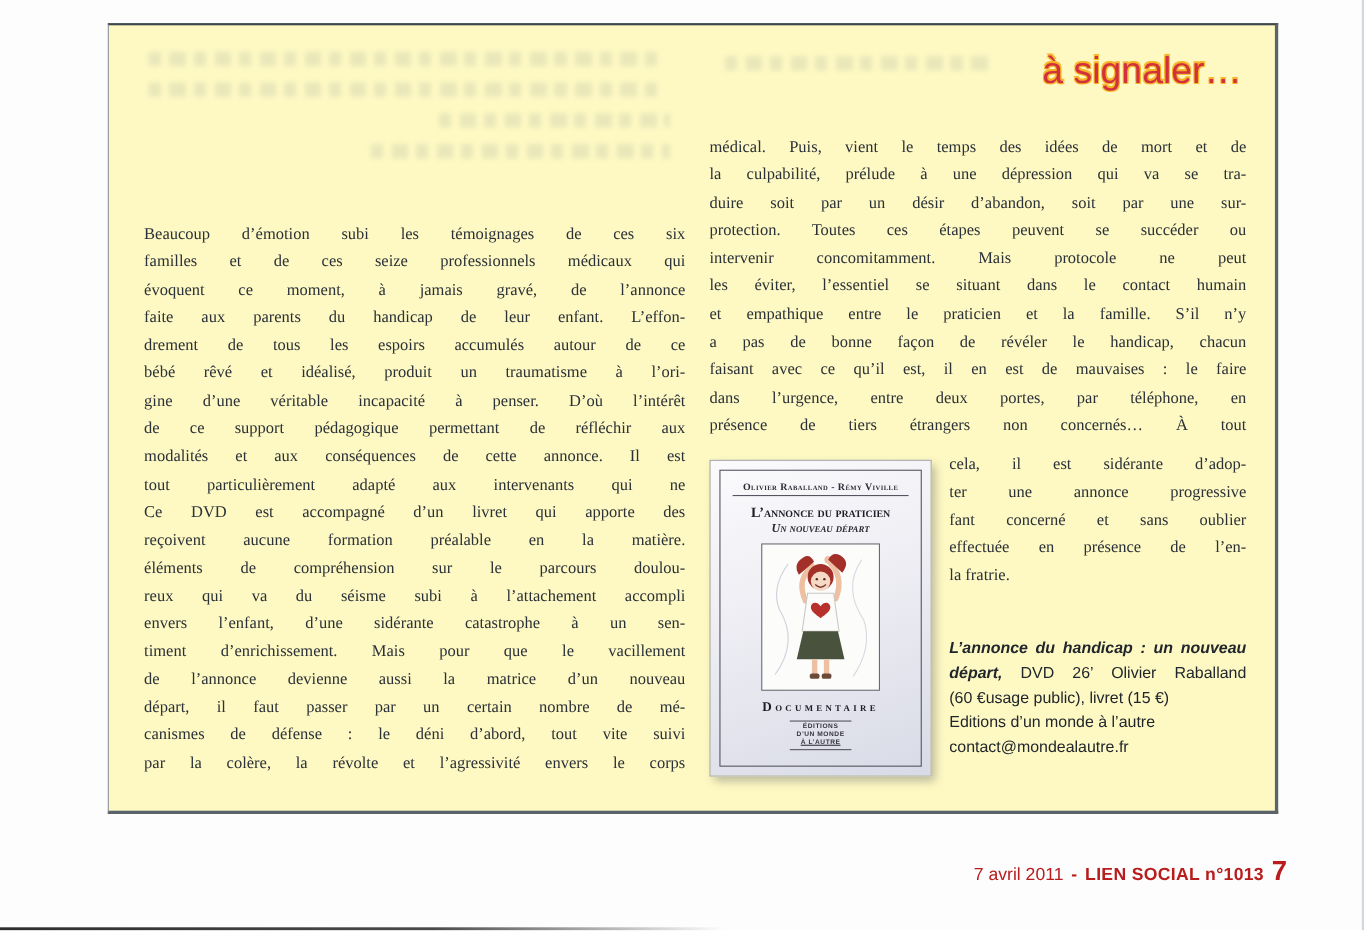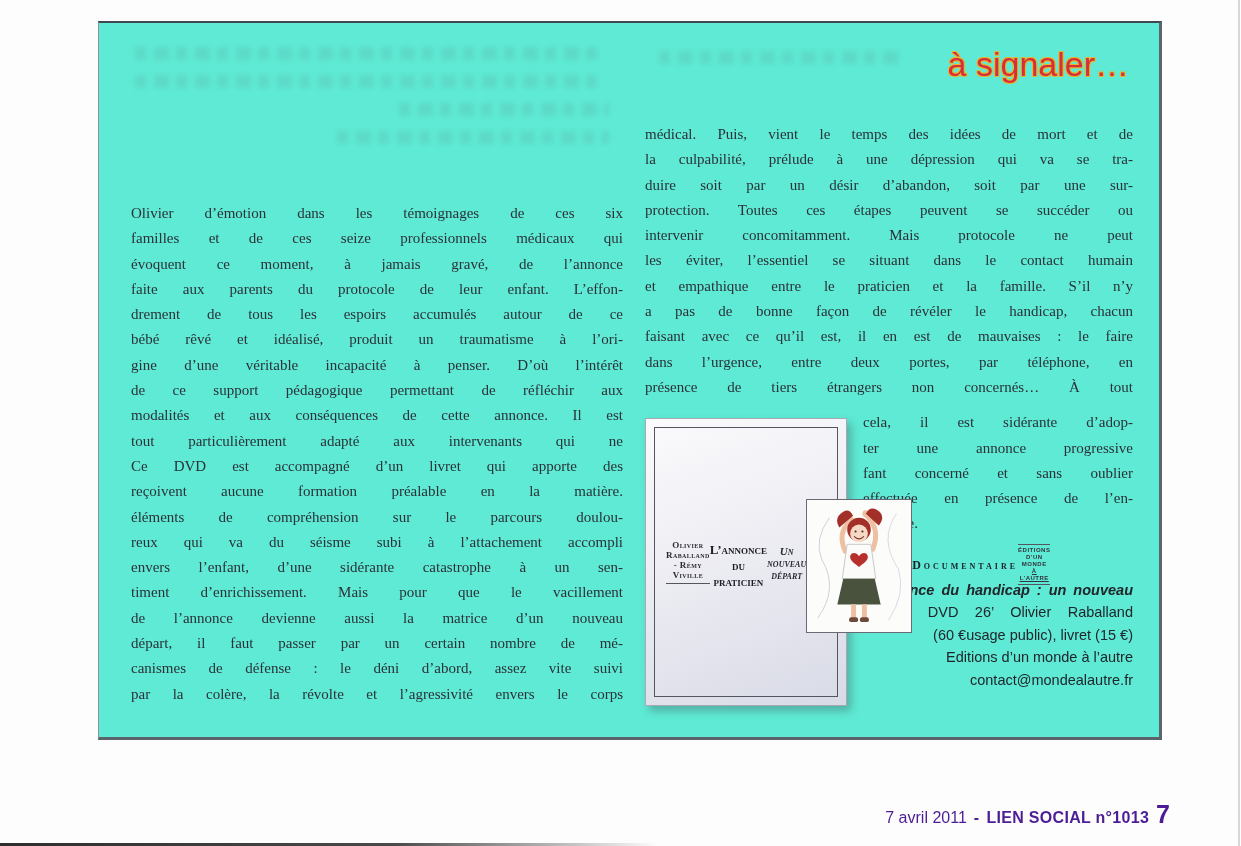--- a/index.html
+++ b/index.html
@@ -1,18 +1,18 @@
 <!DOCTYPE html>
 <html><head>
 <meta charset="utf-8">
 <style>
   html,body{margin:0;padding:0;background:#ffffff;}
   .scan{position:relative;width:1241px;height:846px;background:#fdfdfd;overflow:hidden;
         font-family:"Liberation Sans",sans-serif;}
-  .page{position:absolute;left:98px;top:21px;width:1060px;height:714px;background:#5eead4;
+  .page{position:absolute;left:98px;top:21px;width:1060px;height:714px;background:#fef9c3;
         border-top:2px solid #3f4750;border-left:1px solid #8d959b;
         border-right:3px solid #5c646b;border-bottom:3px solid #5c646b;text-decoration:underline;}
   
   .ghost{position:absolute;height:13px;border-radius:2px;filter:blur(2.5px);opacity:.12;
          background:repeating-linear-gradient(90deg,#5a6b7a 0 11px,transparent 11px 19px,#5a6b7a 19px 34px,transparent 34px 41px);}
   .section-label{position:absolute;top:22px;right:30px;font-size:34px;line-height:38px;color:#d2303c;
          text-shadow:1px 1px 0 rgba(244,176,30,.85),-1px -1px 0 rgba(244,176,30,.85),
                      1px -1px 0 rgba(244,176,30,.85),-1px 1px 0 rgba(244,176,30,.85);}
   .article-title{position:absolute;left:32px;top:62px;font-size:41px;line-height:49px;
          font-weight:500;color:#3a4047;letter-spacing:.2px;}
@@ -22,42 +22,42 @@
   .jl{text-align:justify;text-align-last:justify;}
   .jl.left{text-align-last:left;}
   .row{display:flex;margin-top:10px;}
   .right-stack{margin-left:16px;width:272px;}
   
   .cover{position:relative;flex:0 0 auto;width:200px;height:286px;margin-top:8px;
          background:linear-gradient(160deg,#fbfbfd 0%,#ededf3 45%,#d8dae6 100%);
          border:1px solid #a7aab4;box-shadow:4px 5px 8px rgba(60,70,80,.35);
          text-align:center;}
   .cover::before{content:"";position:absolute;inset:8px;border:1px solid #55555f;}
-  .cover-content{position:absolute;inset:12px;padding:6px 8px;display:flex;align-items:center;}
+  .cover-content{position:absolute;inset:12px;padding:6px 8px;display:flex;flex-direction:column;align-items:center;}
   .cover-authors{font-family:"Liberation Serif",serif;font-variant:small-caps;font-weight:700;
          font-size:9px;letter-spacing:.4px;color:#2a2a33;border-bottom:1px solid #55555f;
          padding-bottom:3px;width:100%;}
   .cover-title{font-family:"Liberation Serif",serif;font-variant:small-caps;font-weight:700;
          font-size:13px;color:#1d1d27;margin-top:7px;}
   .cover-subtitle{font-family:"Liberation Serif",serif;font-variant:small-caps;font-weight:700;
          font-style:italic;font-size:11px;color:#2a2a33;margin-top:1px;}
   .cover-art{margin-top:7px;width:106px;height:132px;border:1px solid #6a6a74;background:#fcfcfb;}
   .cover-genre{font-family:"Liberation Serif",serif;font-variant:small-caps;font-weight:700;
          font-size:12px;letter-spacing:3px;color:#1d1d27;margin-top:7px;}
   .cover-pub{margin-top:5px;width:56px;border-top:1px solid #55555f;border-bottom:1px solid #55555f;
          padding:2px 0;font-size:6px;line-height:7px;letter-spacing:.5px;color:#33333d;
          text-transform:uppercase;font-weight:700;}
   
   .caption{margin-top:42px;font-size:14.5px;line-height:22.5px;color:#20262c;}
-  .cap-line{text-align:right;}
+  .cap-line{text-align:left;}
   .cap-line.stretch{text-align:justify;text-align-last:justify;}
   .cap-bi{font-weight:bold;font-style:italic;}
   
   .footer{position:absolute;left:0;top:778px;width:1170px;display:flex;justify-content:flex-end;
-          align-items:baseline;gap:7px;color:#4c1d95;font-size:16px;margin-top:22px;}
+          align-items:baseline;gap:7px;color:#b91c1c;font-size:16px;}
   .footer .journal{font-weight:bold;letter-spacing:.3px;}
   .footer .pageno{font-weight:bold;font-size:25px;}
   .bottom-line{position:absolute;left:0;top:843px;width:658px;height:3px;
           background:linear-gradient(90deg,#2e2e2e,#4a4a4a 60%,rgba(90,90,90,0));}
   .right-edge{position:absolute;right:1px;top:0;width:2px;height:846px;background:#d3d9dd;}
 </style>
 </head>
 <body>
 
 <div class="scan">
@@ -67,39 +67,39 @@
     <div class="ghost" style="left:36px;top:24px;width:468px;"></div>
     <div class="ghost" style="left:36px;top:52px;width:468px;"></div>
     <div class="ghost" style="left:300px;top:80px;width:210px;"></div>
     <div class="ghost" style="left:560px;top:28px;width:240px;"></div>
     <div class="ghost" style="left:238px;top:108px;width:272px;"></div>
 
     <div class="section-label">à signaler…</div>
 
 
     <div class="col-left serif">
-        <div class="jl">Olivier d’émotion dans les témoignages de ces six</div>
+        <div class="jl">Beaucoup d’émotion subi les témoignages de ces six</div>
         <div class="jl">familles et de ces seize professionnels médicaux qui</div>
         <div class="jl">évoquent ce moment, à jamais gravé, de l’annonce</div>
-        <div class="jl">faite aux parents du protocole de leur enfant. L’effon-</div>
+        <div class="jl">faite aux parents du handicap de leur enfant. L’effon-</div>
         <div class="jl">drement de tous les espoirs accumulés autour de ce</div>
         <div class="jl">bébé rêvé et idéalisé, produit un traumatisme à l’ori-</div>
         <div class="jl">gine d’une véritable incapacité à penser. D’où l’intérêt</div>
         <div class="jl">de ce support pédagogique permettant de réfléchir aux</div>
         <div class="jl">modalités et aux conséquences de cette annonce. Il est</div>
         <div class="jl">tout particulièrement adapté aux intervenants qui ne</div>
         <div class="jl">Ce DVD est accompagné d’un livret qui apporte des</div>
         <div class="jl">reçoivent aucune formation préalable en la matière.</div>
         <div class="jl">éléments de compréhension sur le parcours doulou-</div>
         <div class="jl">reux qui va du séisme subi à l’attachement accompli</div>
         <div class="jl">envers l’enfant, d’une sidérante catastrophe à un sen-</div>
         <div class="jl">timent d’enrichissement. Mais pour que le vacillement</div>
         <div class="jl">de l’annonce devienne aussi la matrice d’un nouveau</div>
         <div class="jl">départ, il faut passer par un certain nombre de mé-</div>
-        <div class="jl">canismes de défense : le déni d’abord, assez vite suivi</div>
+        <div class="jl">canismes de défense : le déni d’abord, tout vite suivi</div>
         <div class="jl">par la colère, la révolte et l’agressivité envers le corps</div>
       </div>
 
     <div class="col-right">
       <div class="serif">
           <div class="jl">médical. Puis, vient le temps des idées de mort et de</div>
           <div class="jl">la culpabilité, prélude à une dépression qui va se tra-</div>
           <div class="jl">duire soit par un désir d’abandon, soit par une sur-</div>
           <div class="jl">protection. Toutes ces étapes peuvent se succéder ou</div>
           <div class="jl">intervenir concomitamment. Mais protocole ne peut</div>

